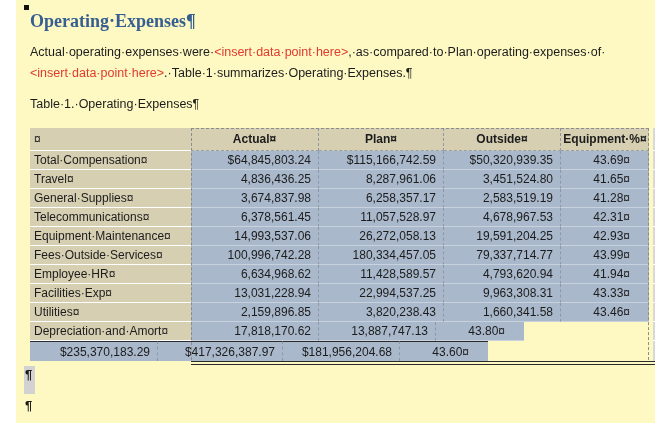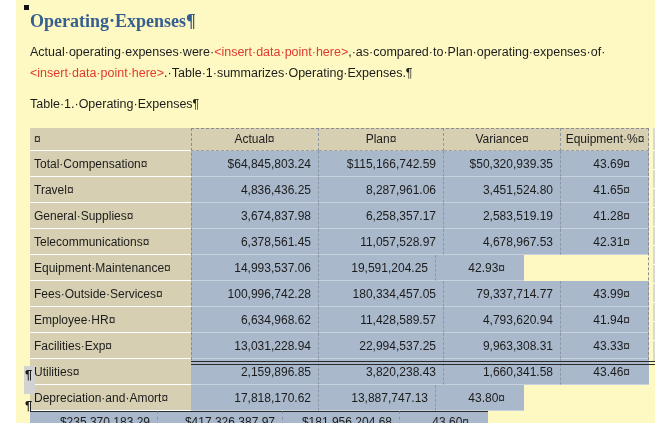--- a/index.html
+++ b/index.html
@@ -16,30 +16,30 @@
   .intro{position:absolute;left:14px;top:42px;font-size:12.5px;line-height:21px;}
   .intro .line{white-space:nowrap;}
   .red{color:#e03a2e;}
   .caption{position:absolute;left:14px;top:97px;font-size:12.5px;white-space:nowrap;}
 
   
   .tbl{position:absolute;left:14px;top:128px;width:619px;height:233px;font-size:12px;}
   .tr{display:flex;}
   .td,.th{box-sizing:border-box;display:flex;align-items:center;overflow:hidden;white-space:nowrap;}
   .hrow{height:23px;}
-  .drow{height:26px;}
+  .drow{height:19px;}
   .trow{height:20px;}
   
   .c0{width:161px;}
   .c1{width:128px;}
   .c2{width:125px;}
   .c3{width:117px;}
   .c4{width:88px;}
   
-  .th{background:#d6cfb2;font-weight:normal;justify-content:center;border-bottom:1px dashed #9aa0a8;}
+  .th{background:#d6cfb2;font-weight:bold;justify-content:center;border-bottom:1px dashed #9aa0a8;}
   .th.c0{justify-content:flex-start;padding-left:4px;font-weight:normal;border-bottom:1px solid #ffffff;}
   .th.num{border-right:1px dashed #8e98a5;}
   .th.c4{border-right:none;}
   
   .td.lbl{background:#d6cfb2;padding-left:4px;border-bottom:1px solid #ffffff;}
   
   .td.num{background:#a9b8cb;justify-content:flex-end;padding-right:7px;
           border-bottom:1px solid #c8d2de;border-right:1px dashed #8e98a5;}
   .td.pct{background:#a9b8cb;justify-content:flex-end;padding-right:19px;
           border-bottom:1px solid #c8d2de;border-right:none;}
@@ -80,21 +80,21 @@
   </div>
 
   <div class="caption">Table·1.·Operating·Expenses¶</div>
 
   <div class="tbl">
 
     <div class="tr hrow">
       <div class="th c0">¤</div>
       <div class="th c1 num">Actual¤</div>
       <div class="th c2 num">Plan¤</div>
-      <div class="th c3 num">Variance¤</div>
+      <div class="th c3 num">Outside¤</div>
       <div class="th c4">Equipment·%¤</div>
     </div>
 
     <div class="tr drow">
       <div class="td c0 lbl">Total·Compensation¤</div>
       <div class="td c1 num">$64,845,803.24</div>
       <div class="td c2 num">$115,166,742.59</div>
       <div class="td c3 num">$50,320,939.35</div>
       <div class="td c4 pct">43.69¤</div>
     </div>
@@ -119,20 +119,21 @@
       <div class="td c0 lbl">Telecommunications¤</div>
       <div class="td c1 num">6,378,561.45</div>
       <div class="td c2 num">11,057,528.97</div>
       <div class="td c3 num">4,678,967.53</div>
       <div class="td c4 pct">42.31¤</div>
     </div>
 
     <div class="tr drow">
       <div class="td c0 lbl">Equipment·Maintenance¤</div>
       <div class="td c1 num">14,993,537.06</div>
+      <div class="td c2 num">26,272,058.13</div>
       <div class="td c3 num">19,591,204.25</div>
       <div class="td c4 pct">42.93¤</div>
     </div>
 
     <div class="tr drow">
       <div class="td c0 lbl">Fees·Outside·Services¤</div>
       <div class="td c1 num">100,996,742.28</div>
       <div class="td c2 num">180,334,457.05</div>
       <div class="td c3 num">79,337,714.77</div>
       <div class="td c4 pct">43.99¤</div>

